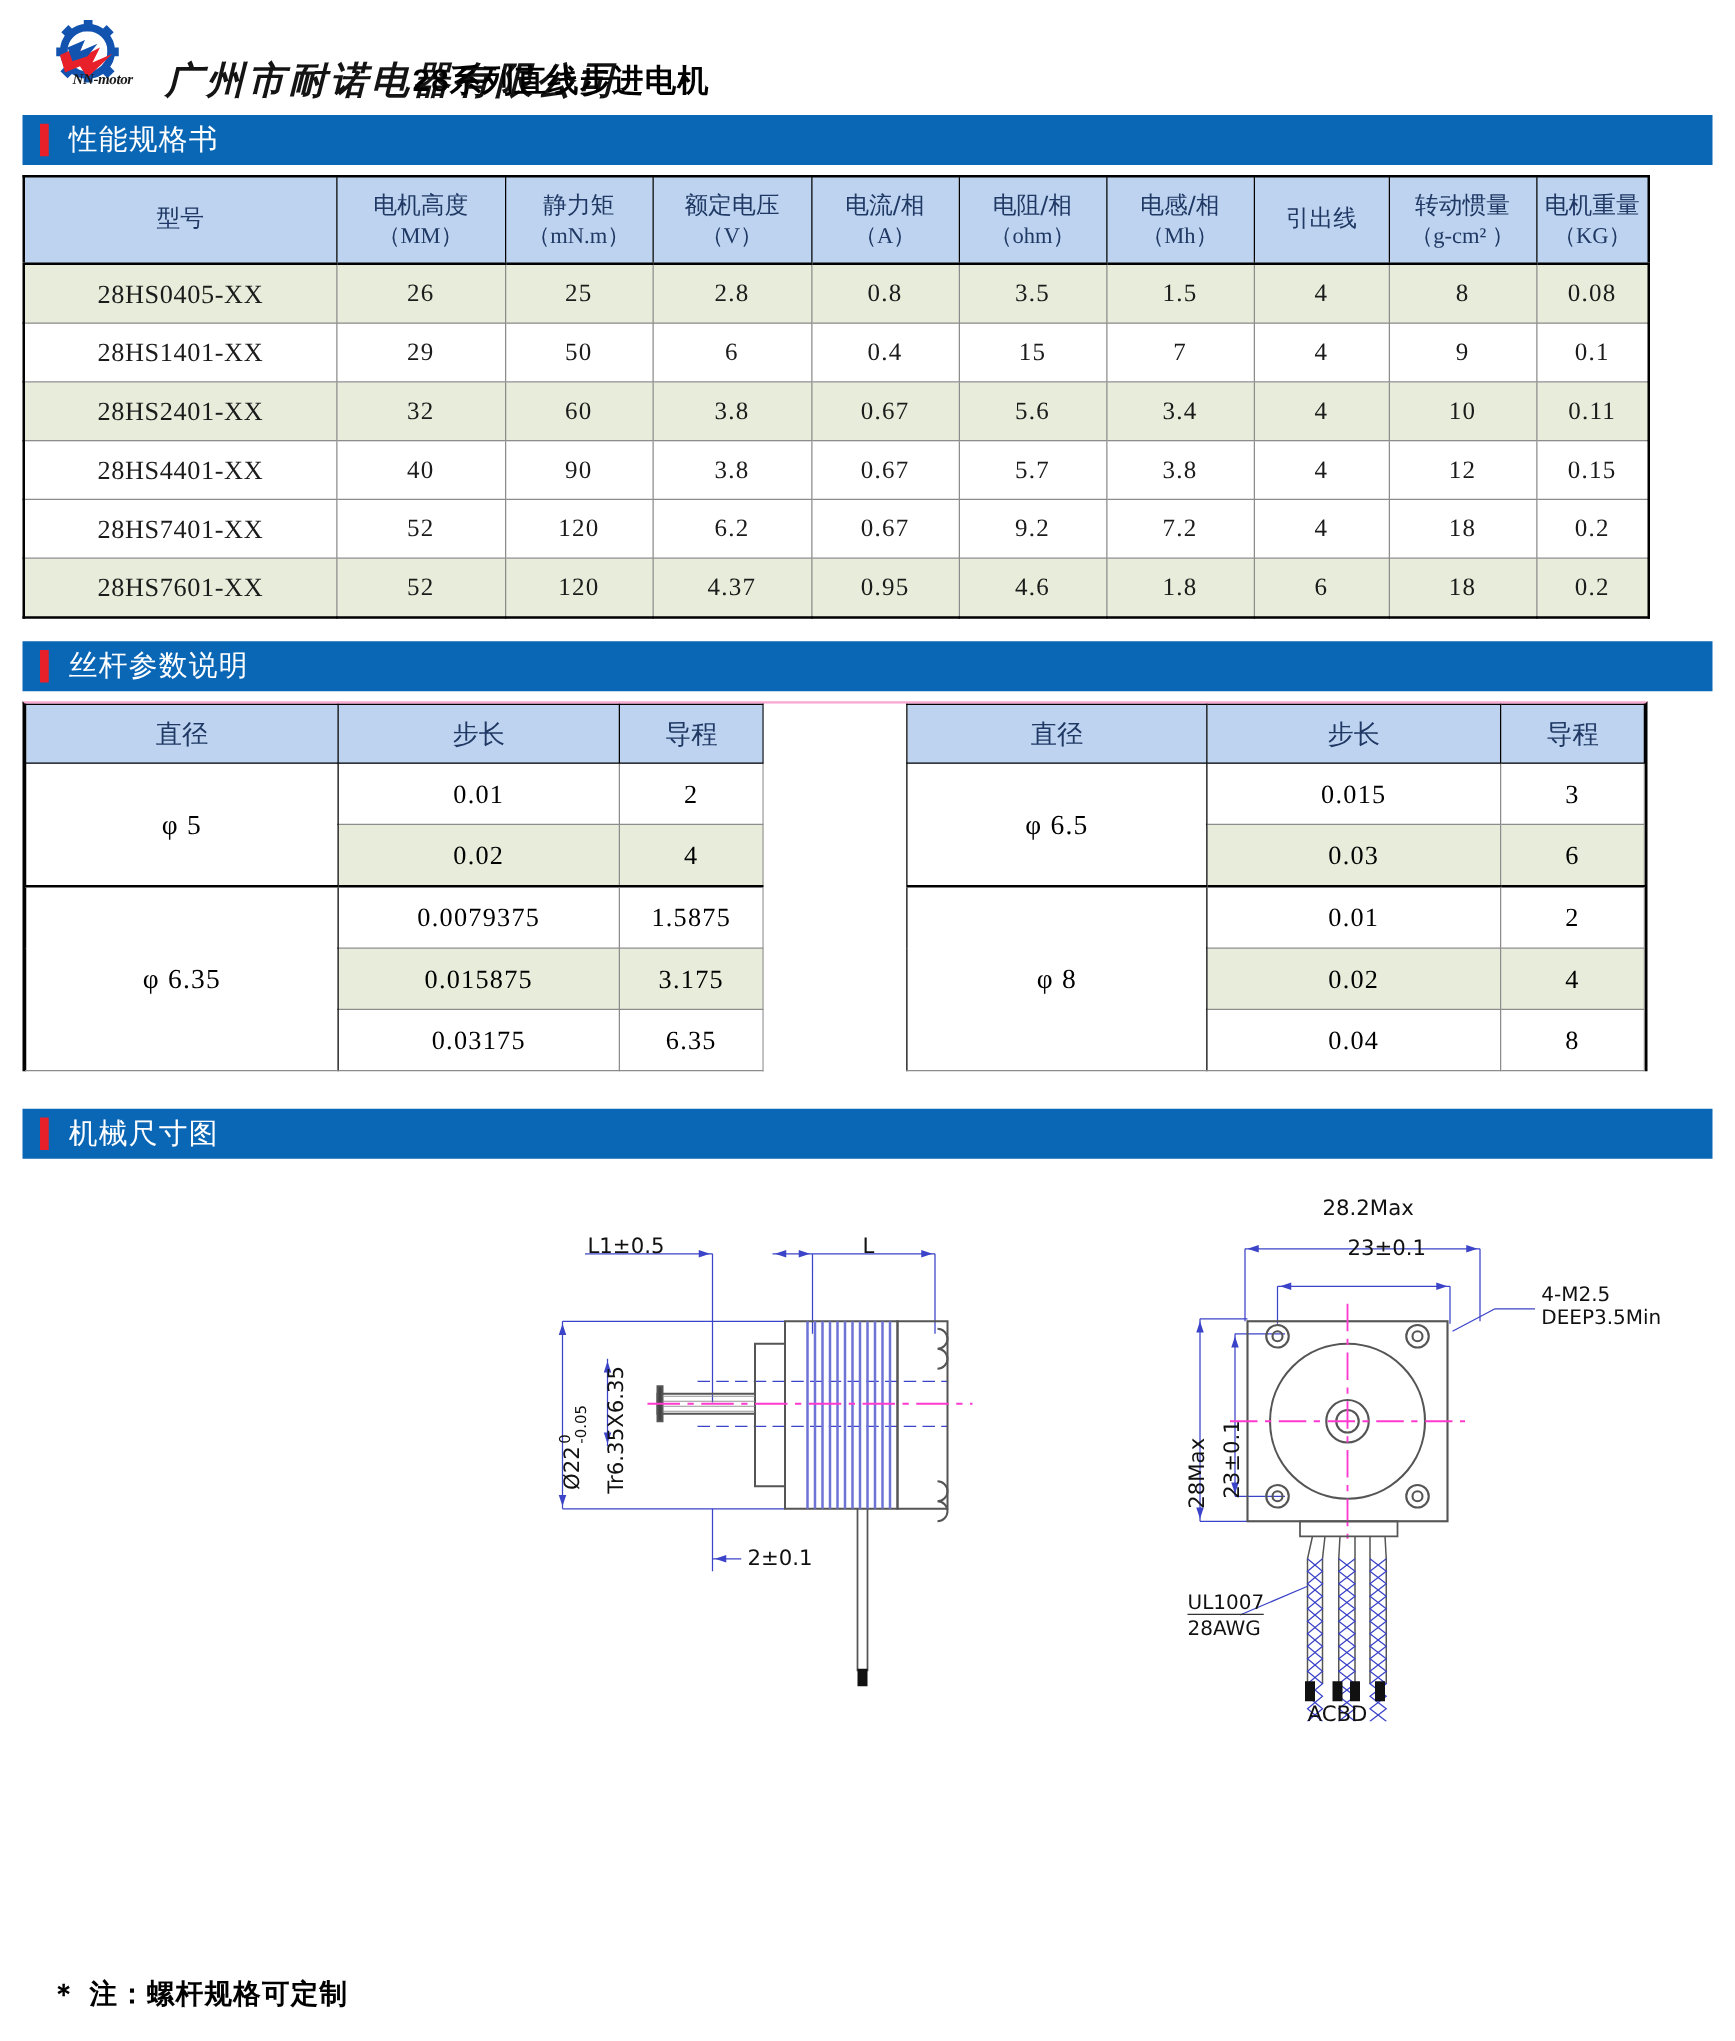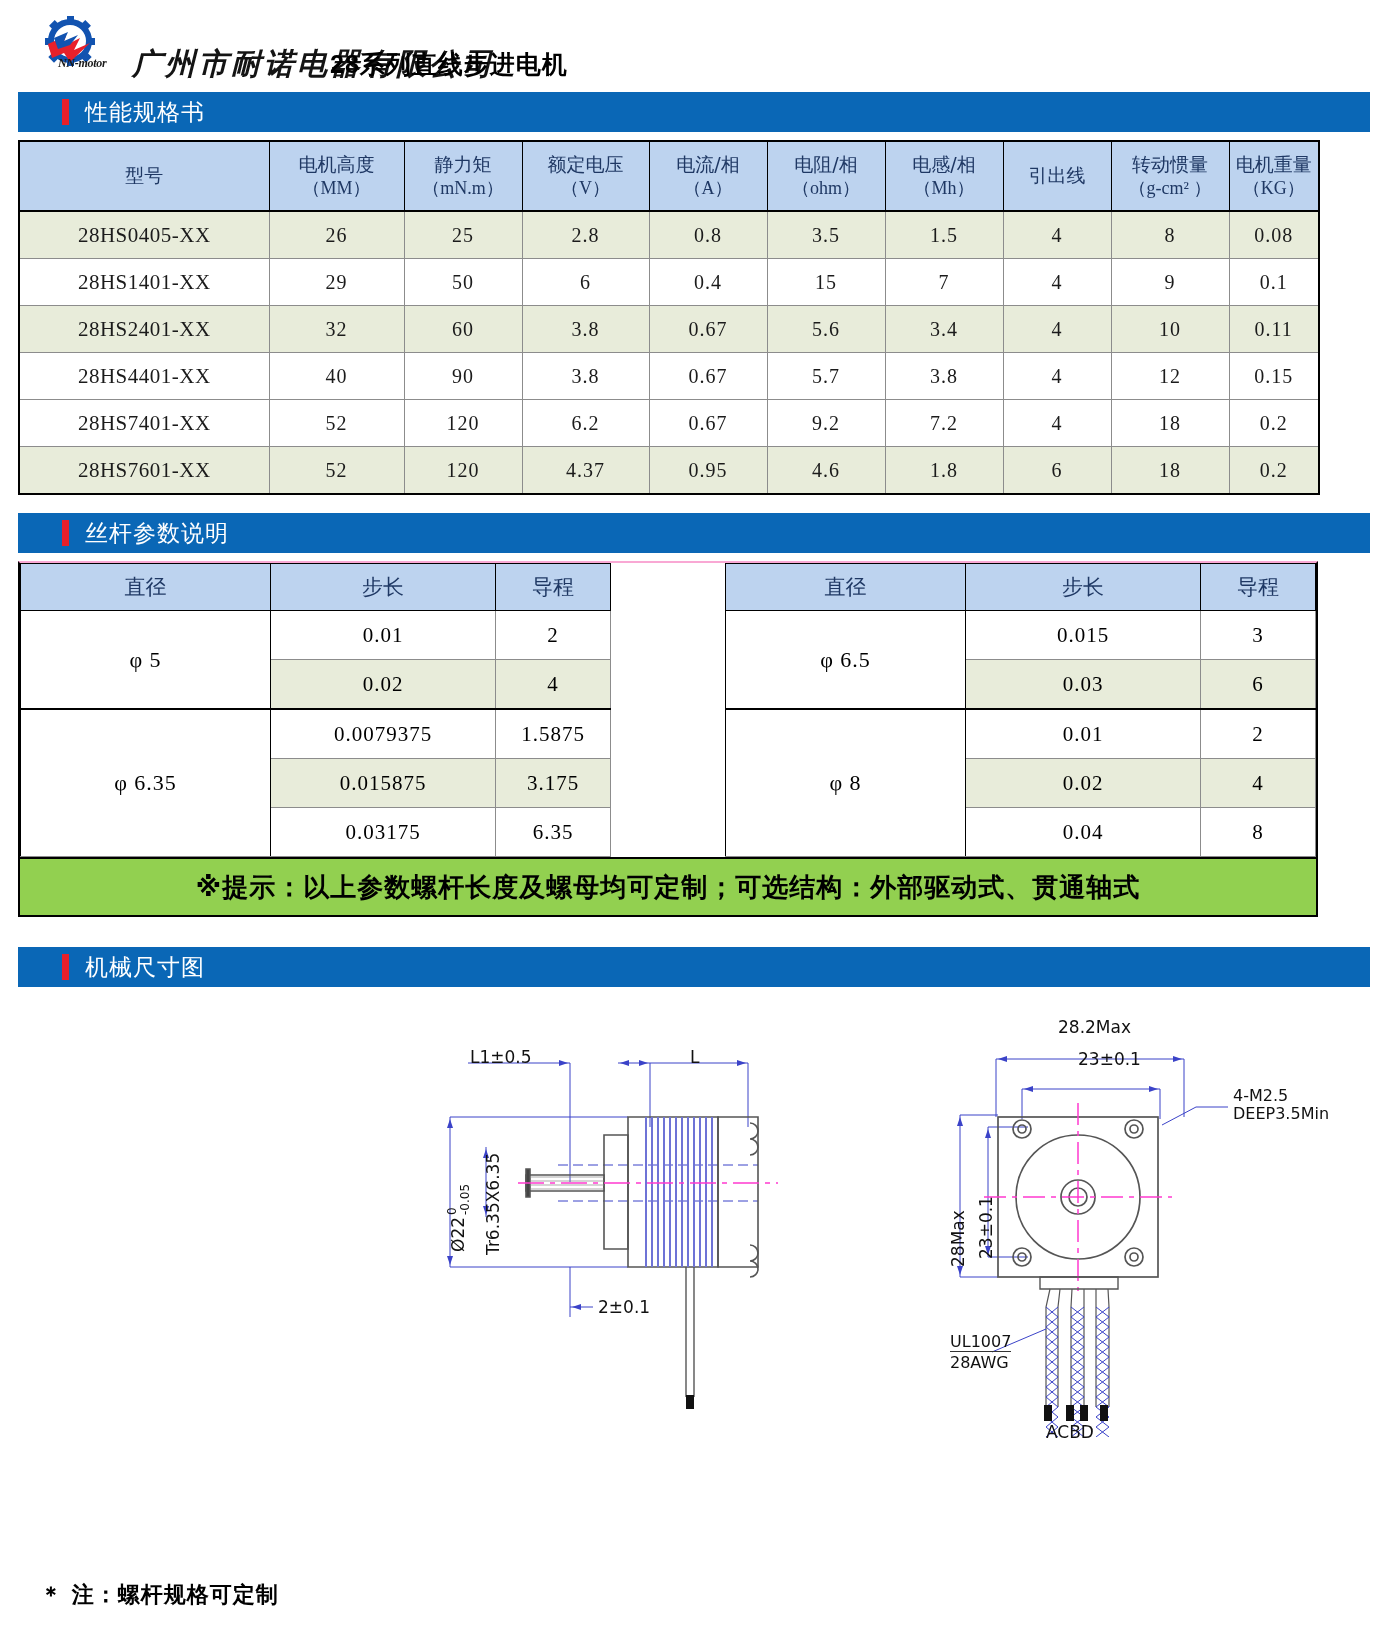--- a/index.html
+++ b/index.html
@@ -59,21 +59,20 @@
   }
 
   
   .section-bar {
     background: #0a67b6;
     height: 40px;
     margin: 0 18px 0 18px;
     display: flex;
     align-items: center;
     position: relative;
-    padding-left: 30px;
   }
   .section-bar .tick {
     width: 7px; height: 26px;
     background: #e8202a;
     margin-left: 14px;
     margin-right: 16px;
     flex: none;
   }
   .section-bar .label {
     color: #ffffff;
@@ -429,21 +428,20 @@
             <td>4</td>
           </tr>
           <tr>
             <td>0.04</td>
             <td>8</td>
           </tr>
         </tbody>
     </table>
   </div>
 
-  <div class="notice">※提示：以上参数螺杆长度及螺母均可定制；可选结构：外部驱动式、贯通轴式</div>
 
   <div class="section-bar" style="margin-top:30px">
     <div class="tick"></div>
     <div class="label">机械尺寸图</div>
   </div>
 
   <div class="drawings">
 
     <svg width="420" height="420" viewBox="0 0 420 420" style="position:absolute;left:400px;top:20px">
       <g stroke="#3b43c8" stroke-width="1" fill="none">

